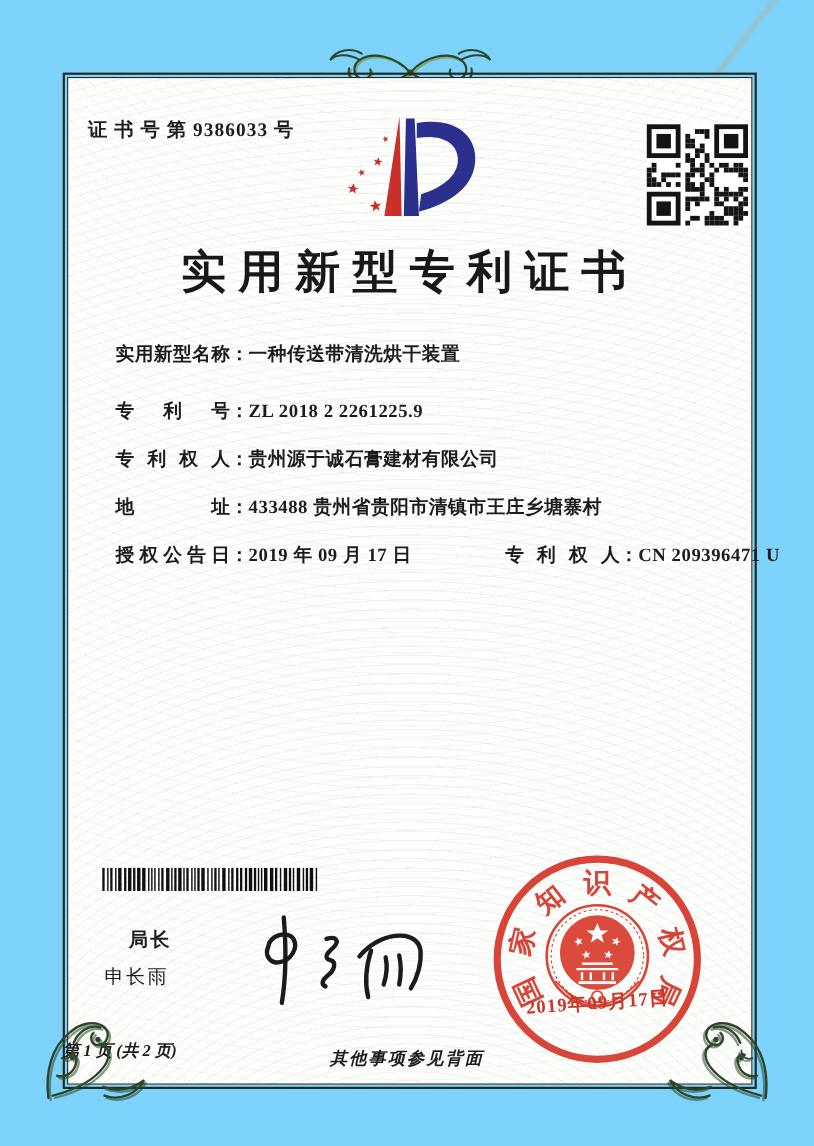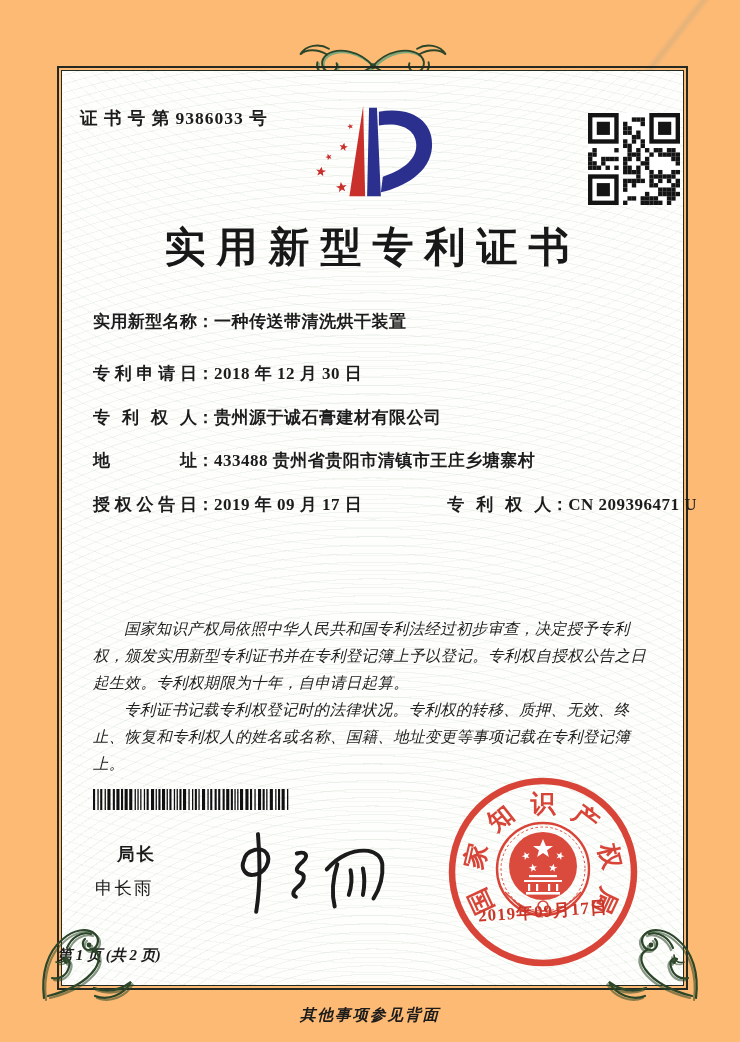--- a/index.html
+++ b/index.html
@@ -1,18 +1,18 @@
 <!DOCTYPE html>
 <html><head>
 <meta charset="utf-8">
 <style>
   html,body{margin:0;padding:0;background:#ffffff;}
   .page{
     position:relative;width:740px;height:1042px;overflow:hidden;
-    background:#fdba74;
+    background:#7dd3fc;
     font-family:"Liberation Serif","DejaVu Serif",serif;
     color:#1c1c1c;
   }
   .crease{
     position:absolute;top:0;right:0;width:150px;height:100px;
     background:linear-gradient(128deg,transparent 47%,rgba(187,166,132,.38) 50%,transparent 53%);
     pointer-events:none;
   }
   
   .frame{
@@ -29,21 +29,21 @@
   .abs{position:absolute;}
   .cert-no{left:80px;top:106px;font-size:17.5px;font-weight:600;letter-spacing:1px;}
   .logo-wrap{left:293px;top:96px;width:160px;height:118px;}
   .qr-wrap{left:588px;top:113px;width:92px;height:92px;background:#fff;}
   .qr-wrap svg{display:block;width:92px;height:92px;}
   .title{
     left:57px;top:220px;width:631px;text-align:center;
     font-size:41px;font-weight:700;letter-spacing:11px;color:#181818;
   }
   .fields{left:93px;top:310px;width:562px;font-size:17px;font-weight:600;}
-  .row{line-height:24px;margin-bottom:19.5px;white-space:nowrap;}
+  .row{line-height:24px;margin-bottom:19.5px;white-space:nowrap;margin-left:12px;}
   .row.first{margin-bottom:28px;}
   .row.last{display:flex;gap:21px;}
   .pair2{margin-left:64px;}
   .lbl{
     display:inline-block;width:104px;vertical-align:bottom;
     text-align:justify;text-align-last:justify;
   }
   .val{letter-spacing:.5px;}
   .body-text{
     left:93px;top:616px;width:562px;font-size:15.5px;line-height:1.74;
@@ -56,21 +56,21 @@
   .sig-name{left:95px;top:876px;font-size:17.5px;font-weight:400;letter-spacing:2px;}
   .signature{left:205px;top:820px;width:210px;height:97px;}
   .seal-wrap{left:443px;top:772px;width:200px;height:200px;opacity:.95;}
   .seal-char{font-size:25px;font-weight:700;fill:#d63c2e;font-family:"Liberation Serif","DejaVu Serif",serif;}
   .seal-date{
     left:443px;top:900px;width:200px;text-align:center;
     color:#c9372a;font-size:17px;font-weight:700;letter-spacing:1px;
     transform:rotate(-4deg);
   }
   .page-info{left:57px;top:946px;width:631px;text-align:left;font-size:15px;font-style:italic;font-weight:600;}
-  .back-note{left:0;top:1005px;width:740px;text-align:center;font-size:15.5px;font-style:italic;font-weight:600;letter-spacing:2px;}
+  .back-note{left:0;top:952px;width:740px;text-align:center;font-size:15.5px;font-style:italic;font-weight:600;letter-spacing:2px;}
   .ornament-top{left:258px;top:37px;width:230px;height:58px;}
   .ornament-bl{left:36px;top:918px;width:100px;height:85px;}
   .ornament-br{left:604px;top:918px;width:100px;height:85px;transform:scaleX(-1);}
   svg{overflow:visible;}
 </style>
 </head>
 <body>
 
 <div class="page">
 
@@ -262,33 +262,29 @@
         <rect x="60" y="80" width="4" height="4" fill="#141414"></rect>
         <rect x="64" y="80" width="4" height="4" fill="#141414"></rect>
         <rect x="72" y="80" width="4" height="4" fill="#141414"></rect>
       </svg>
   </div>
 
   <div class="abs title">实用新型专利证书</div>
 
   <div class="abs fields">
     <div class="row first"><span class="lbl">实用新型名称</span><span>：</span><span class="val">一种传送带清洗烘干装置</span></div>
-    <div class="row"><span class="lbl">专利申请日</span><span>：</span><span class="val">2018 年 12 月 30 日</span></div>
+    <div class="row"><span class="lbl">专利号</span><span>：</span><span class="val">ZL 2018 2 2261225.9</span></div>
     <div class="row"><span class="lbl">专利权人</span><span>：</span><span class="val">贵州源于诚石膏建材有限公司</span></div>
     <div class="row"><span class="lbl">地址</span><span>：</span><span class="val">433488 贵州省贵阳市清镇市王庄乡塘寨村</span></div>
     <div class="row last">
       <span><span class="lbl">授权公告日</span><span>：</span><span class="val">2019 年 09 月 17 日</span></span>
       <span class="pair2"><span class="lbl">专利权人</span><span>：</span><span class="val">CN 209396471 U</span></span>
     </div>
   </div>
 
-  <div class="abs body-text">
-    <p>国家知识产权局依照中华人民共和国专利法经过初步审查，决定授予专利权，颁发实用新型专利证书并在专利登记簿上予以登记。专利权自授权公告之日起生效。专利权期限为十年，自申请日起算。</p>
-    <p>专利证书记载专利权登记时的法律状况。专利权的转移、质押、无效、终止、恢复和专利权人的姓名或名称、国籍、地址变更等事项记载在专利登记簿上。</p>
-  </div>
 
   <div class="abs barcode-wrap">
     <svg viewBox="0 0 198 21" preserveAspectRatio="none">
         <rect x="0.0" y="0" width="2.1" height="21" fill="#101010"></rect>
         <rect x="4.4" y="0" width="1.3" height="21" fill="#101010"></rect>
         <rect x="7.2" y="0" width="2.1" height="21" fill="#101010"></rect>
         <rect x="11.6" y="0" width="1.3" height="21" fill="#101010"></rect>
         <rect x="14.4" y="0" width="3.1" height="21" fill="#101010"></rect>
         <rect x="19.8" y="0" width="2.1" height="21" fill="#101010"></rect>
         <rect x="23.4" y="0" width="3.1" height="21" fill="#101010"></rect>

